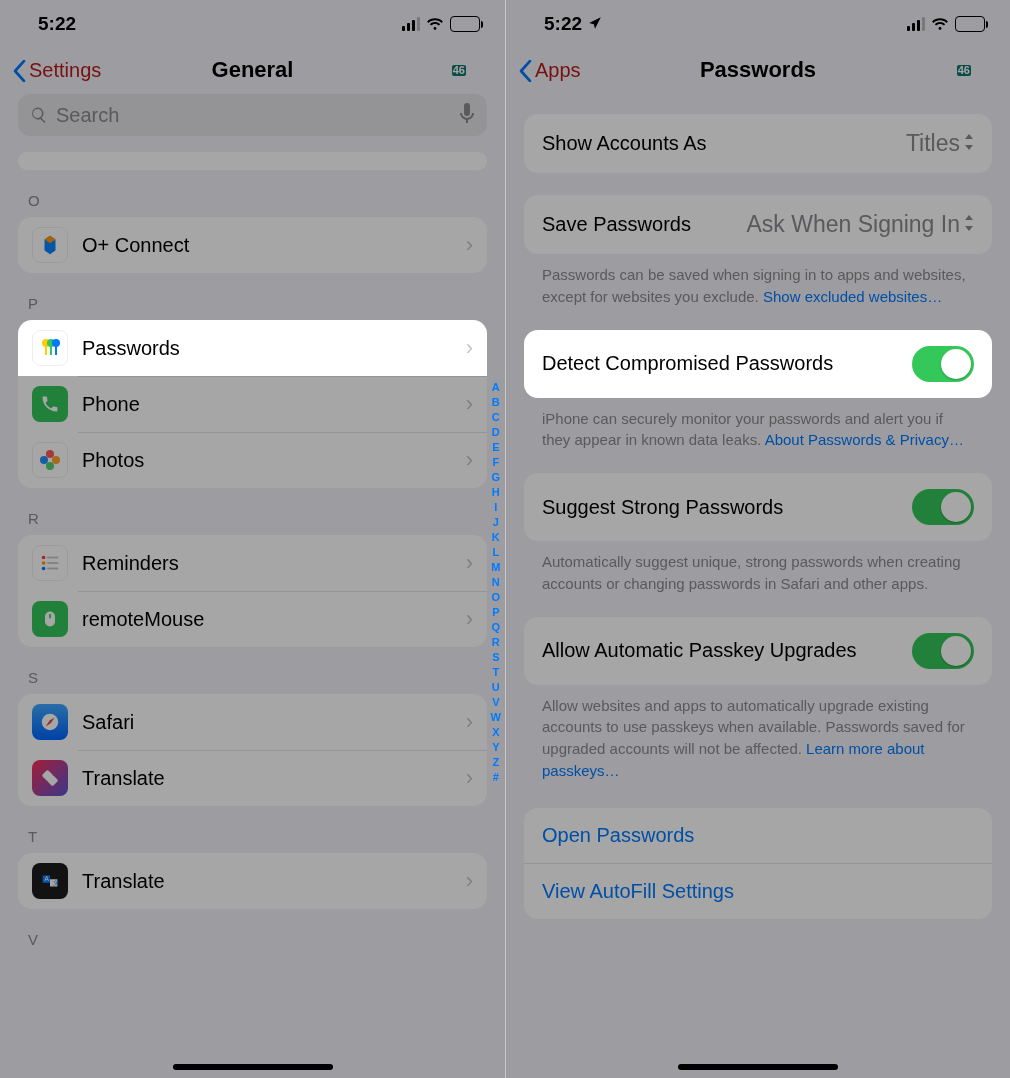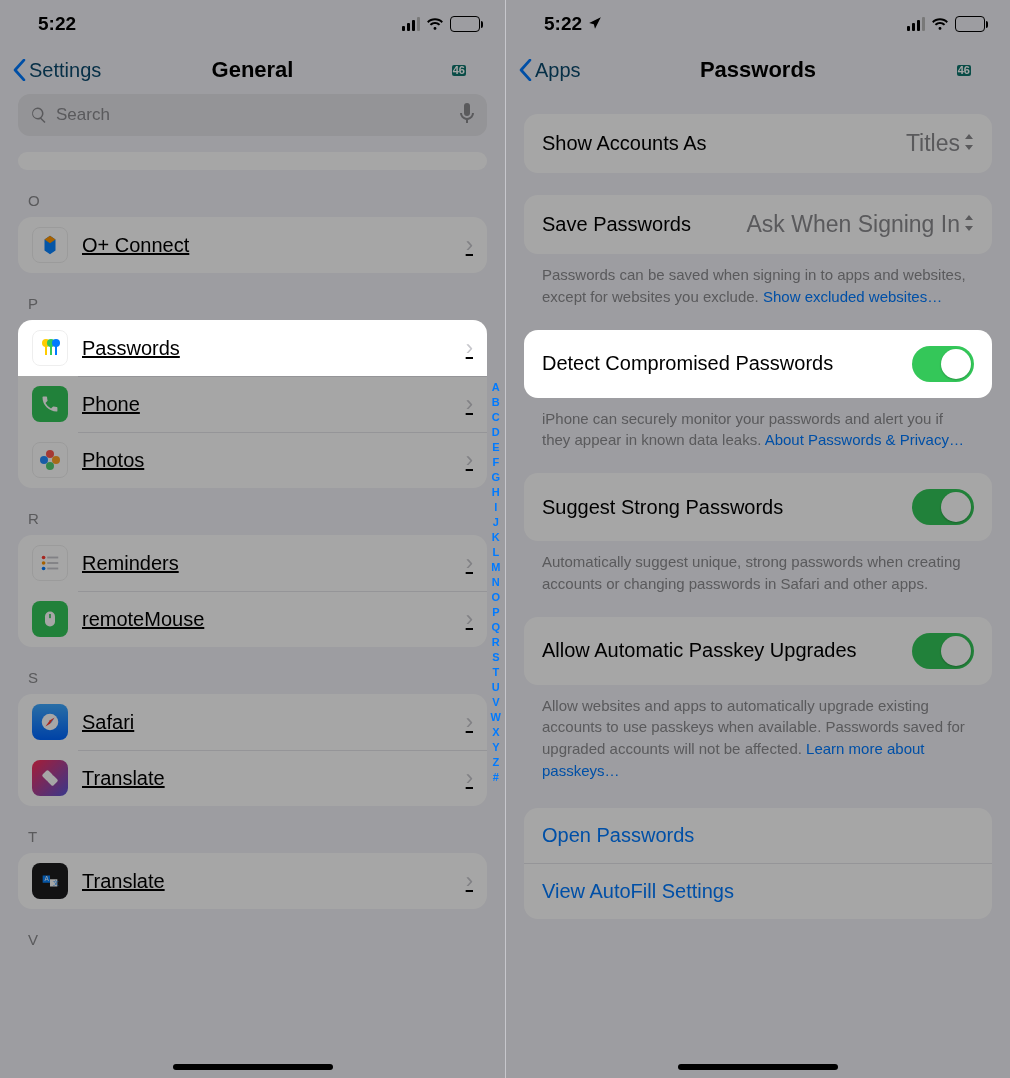--- a/index.html
+++ b/index.html
@@ -63,57 +63,56 @@
   
   .navbar {
     display: flex;
     align-items: center;
     position: relative;
     height: 44px;
     padding: 0 12px;
   }
   .back-btn {
     display: flex;
-    align-items: flex-start;
-    color: #0c4a6e;
+    align-items: flex-end;
+    color: #b91c1c;
     font-size: 20px;
     gap: 2px;
   }
   .back-chev svg{width:15px;height:22px;display:block}
   .nav-title {
     position: absolute;
     left: 0; right: 0;
     text-align: center;
     font-size: 22px;
     font-weight: 600;
     pointer-events: none;
   }
 
   
   .search-wrap { padding: 2px 18px 10px; }
   .search-field {
     display:flex;align-items:center;
     background:#e3e3e8;border-radius:12px;
     height:42px;padding:0 12px;gap:8px;
-    color:#8a8a8e;font-size:17px;
+    color:#8a8a8e;font-size:20px;
   }
   .search-field svg{width:18px;height:18px;fill:#8a8a8e}
   .mic svg{width:16px;height:22px;fill:#8a8a8e}
 
   
   .content { padding: 0 18px; }
   .sec-header { font-size:15px; color:#8a8a8e; padding: 22px 10px 8px; }
   .group {
     background:#fff;border-radius:14px;overflow:hidden;
   }
   .row {
     display:flex;align-items:center;gap:14px;
     padding:10px 14px;min-height:54px;
     position:relative;
-    text-decoration:underline;
   }
   .row+.row::before{
     content:"";position:absolute;left:60px;right:0;top:0;
     height:1px;background:#e5e5ea;
   }
   .app-icon{
     width:36px;height:36px;border-radius:8px;flex:none;
     display:flex;align-items:center;justify-content:center;
     font-size:20px;color:#fff;
   }

